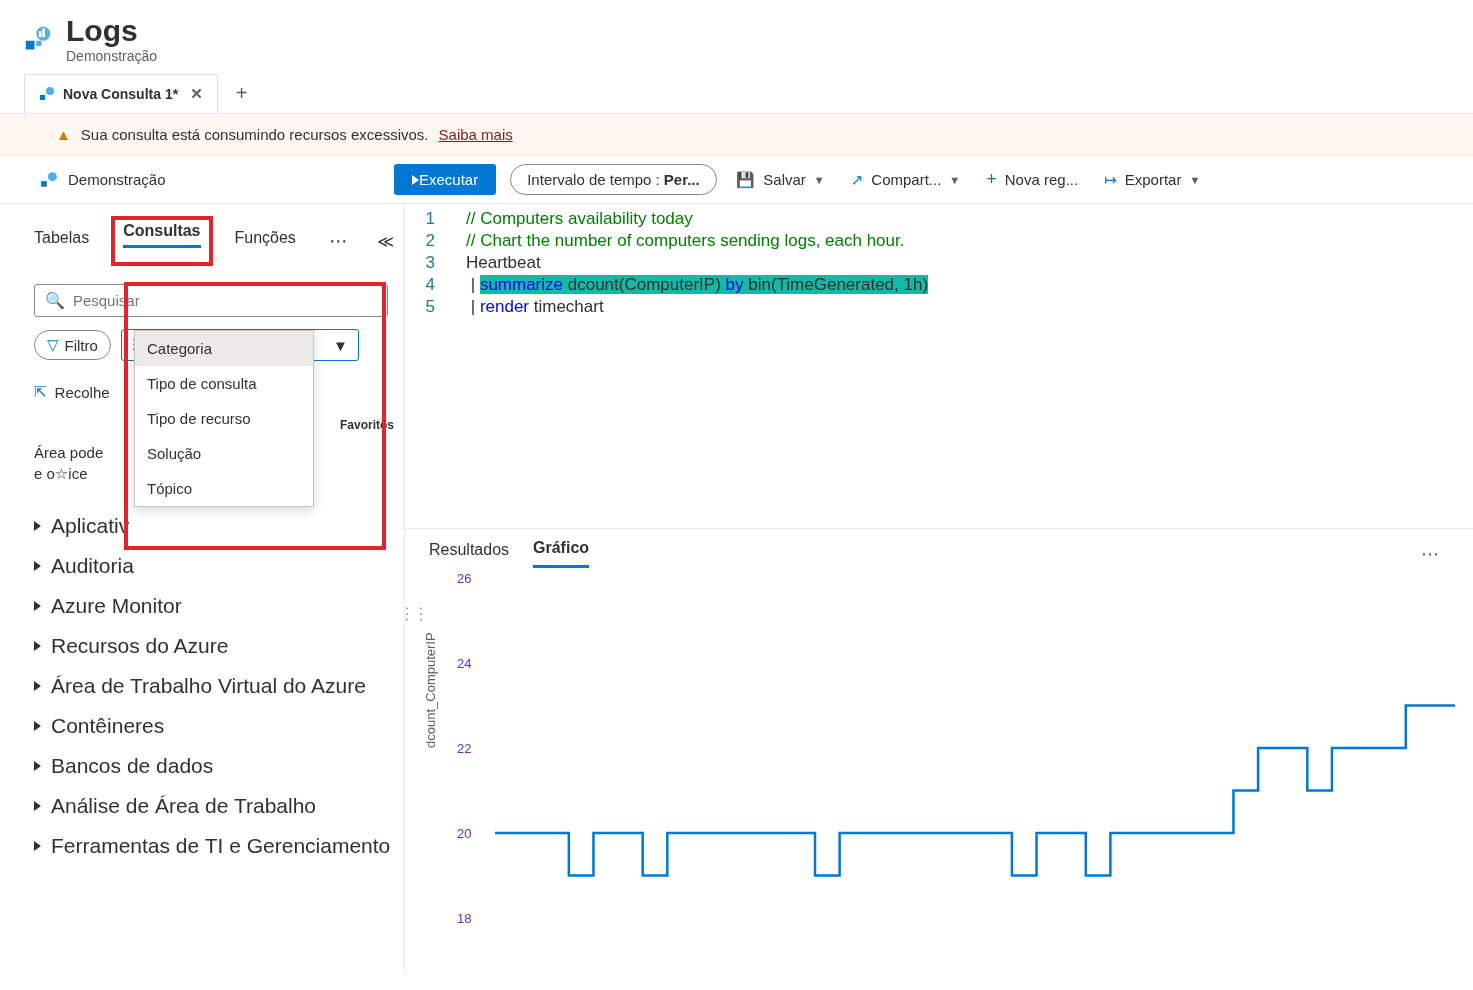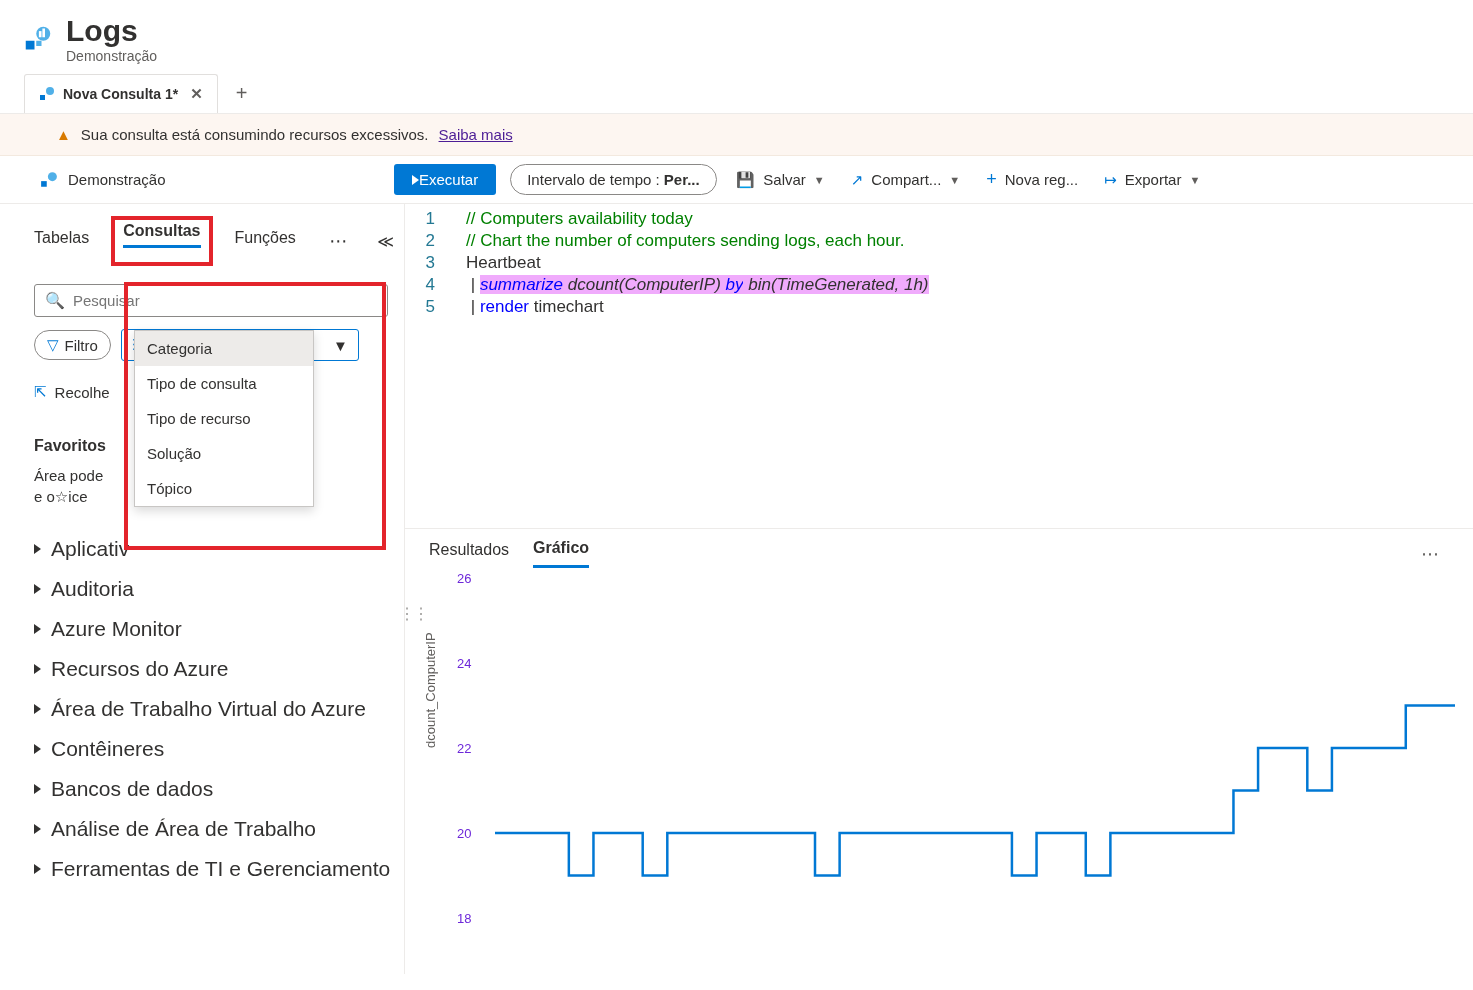--- a/index.html
+++ b/index.html
@@ -12,21 +12,21 @@
 .header-titles .subtitle { font-size: 14px; color: #605e5c; }
 
 .tabbar-row { display: flex; align-items: center; padding-left: 24px; border-bottom: 1px solid #edebe9; }
 .tab { display: flex; align-items: center; gap: 8px; padding: 10px 14px; border: 1px solid #e1dfdd; border-bottom: none; background: #fff; font-size: 14px; font-weight: 600; border-radius: 3px 3px 0 0; }
 .tab .mini-icon { width: 16px; height: 16px; }
 .tab-close { color: #605e5c; font-size: 15px; cursor: pointer; margin-left: 4px; }
 .tab-plus { margin-left: 18px; font-size: 20px; color: #605e5c; cursor: pointer; }
 
 .warn-bar { display: flex; align-items: center; gap: 10px; background: #fdf6f1; padding: 12px 20px 12px 56px; font-size: 15px; border-bottom: 1px solid #f3e9df; }
 .warn-bar .warn-icon { color: #d87a00; }
-.warn-bar a { color: #4c1d95; text-decoration: underline; }
+.warn-bar a { color: #7f1d1d; text-decoration: underline; }
 
 .toolbar-row { display: flex; align-items: center; padding: 8px 18px 8px 40px; border-bottom: 1px solid #edebe9; gap: 14px; }
 .scope { display: flex; align-items: center; gap: 10px; font-size: 15px; flex: 0 0 340px; }
 .scope .mini-icon { width: 18px; height: 18px; }
 .btn-run { background: #0078d4; color: #fff; border: none; border-radius: 3px; padding: 7px 18px; font-size: 15px; display: flex; align-items: center; cursor: pointer; }
 .btn-run .tri { width: 0; height: 0; border-left: 7px solid #fff; border-top: 5px solid transparent; border-bottom: 5px solid transparent; }
 .pill { border: 1px solid #8a8886; border-radius: 16px; padding: 6px 16px; font-size: 15px; display: flex; align-items: center; gap: 4px; text-align: right; }
 .pill b { font-weight: 700; }
 .tb-btn { display: flex; align-items: center; gap: 8px; font-size: 15px; color: #323130; cursor: pointer; padding: 4px 6px; }
 .tb-btn .chev { font-size: 11px; color: #605e5c; }
@@ -51,37 +51,37 @@
 
 .dropdown-menu { position: absolute; top: 126px; left: 134px; width: 180px; background: #fff; border: 1px solid #c8c6c4; box-shadow: 0 4px 10px rgba(0,0,0,.15); z-index: 10; }
 .dropdown-menu .dm-item { padding: 9px 12px; font-size: 15px; cursor: pointer; }
 .dropdown-menu .dm-item.sel { background: #edebe9; }
 
 .red-box-outer { position: absolute; top: 78px; left: 124px; width: 262px; height: 268px; border: 4px solid #e3242b; pointer-events: none; z-index: 5; }
 
 .collapse-all { display: flex; align-items: center; gap: 8px; margin-top: 22px; font-size: 15px; color: #323130; }
 .collapse-all .ci { color: #0078d4; }
 
-.fav-title { font-weight: 700; font-size: 16px; margin-top: 36px; }
+.fav-title { font-weight: 700; font-size: 12px; margin-top: 17px; text-align: right; }
 .fav-hint { font-size: 15px; margin-top: 10px; line-height: 1.4; }
 
 .cat-list { margin-top: 22px; }
 .cat-item { display: flex; align-items: center; gap: 10px; font-size: 21px; padding: 8px 0; cursor: pointer; }
 .cat-item .tri-r { width: 0; height: 0; border-left: 7px solid #323130; border-top: 5px solid transparent; border-bottom: 5px solid transparent; }
 
 .content { flex: 1; display: flex; flex-direction: column; position: relative; border-left: 1px solid #edebe9; }
 .grip { position: absolute; left: -6px; top: 400px; color: #a19f9d; font-size: 16px; letter-spacing: -2px; }
 
 .editor { padding: 4px 0 0 0; font-family: Consolas, monospace; font-size: 17px; line-height: 22px; }
 .editor-row { display: flex; }
 .gutter { width: 46px; text-align: right; color: #237893; padding-right: 16px; user-select: none; }
 .code { white-space: pre; margin-left: 15px; }
 .c-comment { color: #008000; }
 .c-kw { color: #0000ff; }
-.c-hl { background: #f0abfc; font-style: italic; }
+.c-hl { background: #14b8a6; }
 .c-pipe { color: #323130; }
 
 .result-tabs { display: flex; align-items: center; gap: 24px; padding: 10px 24px 0 24px; margin-top: 210px; border-top: 1px solid #edebe9; }
 .result-tabs .rt { font-size: 16px; padding-bottom: 8px; cursor: pointer; }
 .result-tabs .rt.active { font-weight: 700; border-bottom: 3px solid #0078d4; }
 .result-tabs .rdots { margin-left: auto; font-size: 18px; color: #605e5c; margin-right: 10px; }
 
 .chart-area { position: relative; flex: 1; padding: 10px 20px 0 40px; }
 .yaxis-label { position: absolute; left: 18px; top: 180px; transform: rotate(-90deg); transform-origin: left top; font-size: 13px; color: #605e5c; }
 .chart-inner { position: relative; height: 340px; margin-left: 50px; }

